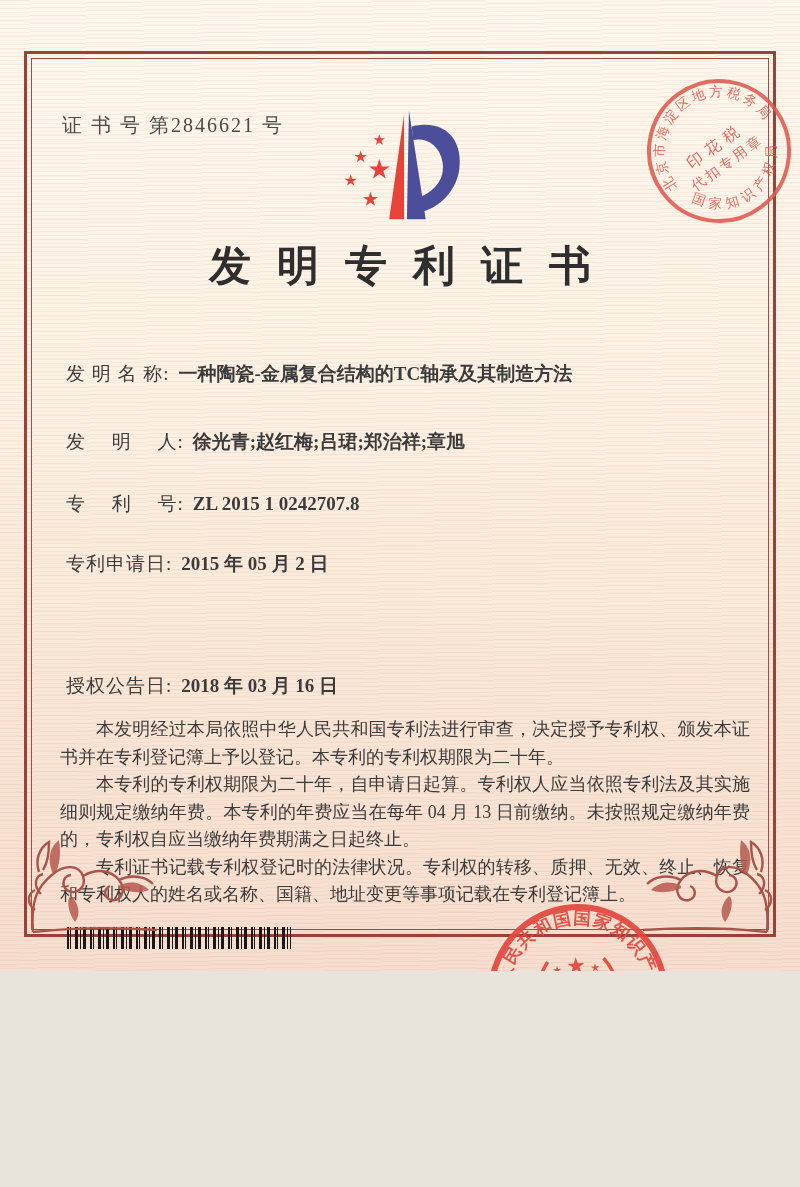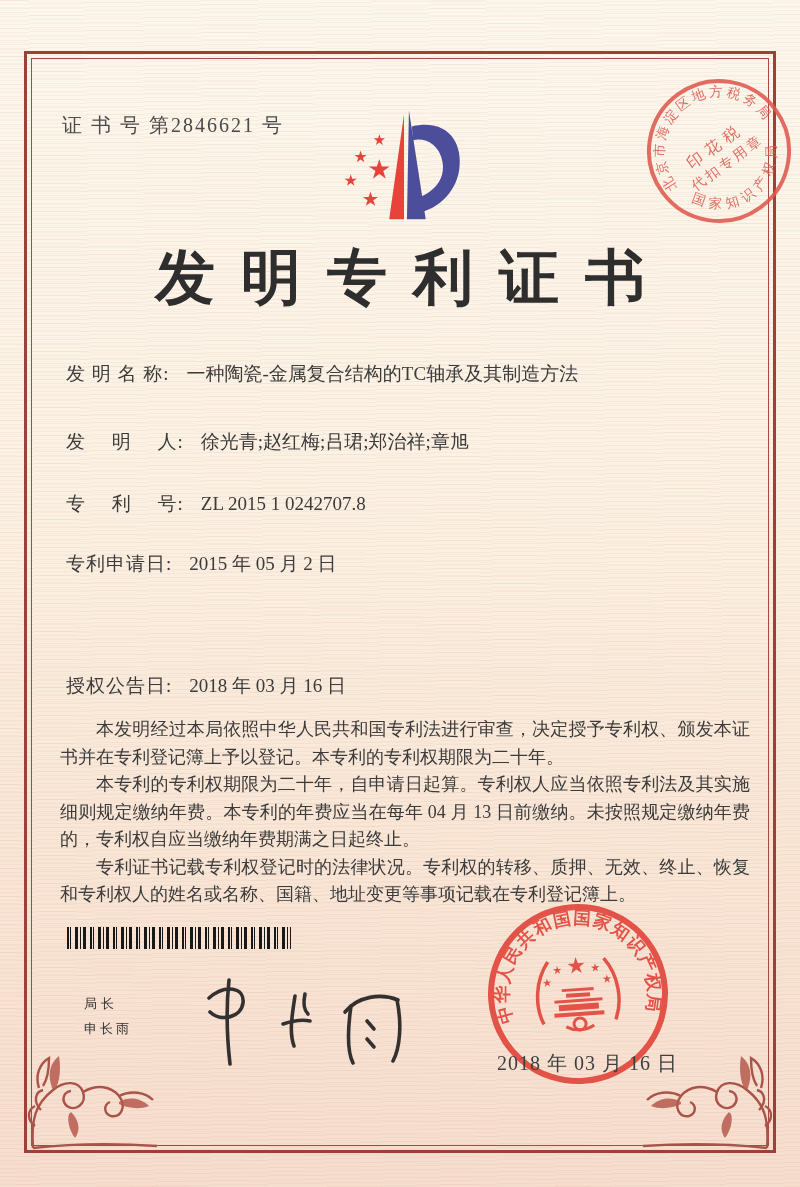--- a/index.html
+++ b/index.html
@@ -1,42 +1,42 @@
 <!DOCTYPE html>
 <html><head>
 <meta charset="utf-8">
 <style>
   html,body{margin:0;padding:0;background:#e8e4dc;}
   .paper{
-    position:relative;width:800px;height:1187px;overflow:hidden;
+    position:relative;width:800px;height:971px;overflow:hidden;
     font-family:"Liberation Serif","DejaVu Serif",serif;color:#3a3a3a;
     background:linear-gradient(180deg,#fcf7ed 0%,#fbf2e4 40%,#f8e6d6 72%,#f6decf 100%);
   }
   .paper::after{ 
     content:"";position:absolute;inset:0;pointer-events:none;z-index:1;
     background:
       repeating-linear-gradient(179deg,rgba(216,120,98,0.085) 0 1px,rgba(255,255,255,0) 1px 4px),
       repeating-linear-gradient(181deg,rgba(216,120,98,0.05) 0 1px,rgba(255,255,255,0) 1px 7px);
   }
   .frame-outer{position:absolute;left:24px;top:51px;right:24px;bottom:34px;
     border:3px solid #9c4038;z-index:2;}
   .frame-inner{position:absolute;inset:4px;border:1.5px solid #a24b41;}
   .content{position:absolute;inset:0;z-index:3;}
 
   .cert-number{position:absolute;left:62px;top:112px;font-size:20px;letter-spacing:2px;color:#4a4a4a;}
   .logo{position:absolute;left:330px;top:80px;width:148px;height:150px;}
   .tax-stamp{position:absolute;left:630px;top:62px;width:178px;height:178px;
     transform:rotate(-36deg);opacity:.88;z-index:6;}
   .doc-title{position:absolute;left:0;right:0;top:238px;text-align:center;
-    font-size:60px;font-weight:600;color:#2e2e2e;letter-spacing:26px;padding-left:26px;}
+    font-size:42px;font-weight:600;color:#2e2e2e;letter-spacing:26px;padding-left:26px;}
 
   .field-row{position:absolute;left:66px;right:50px;height:28px;font-size:19px;
     white-space:nowrap;color:#3b3b3b;}
   .f-label{letter-spacing:1px;}
-  .f-value{margin-left:17px;}
+  .f-value{margin-left:9px;font-weight:bold;}
 
   .body-text{position:absolute;left:60px;top:716px;width:690px;font-size:18px;
     line-height:27.5px;color:#3b3b3b;text-align:justify;}
   .body-text p{margin:0;text-indent:2em;}
 
   .barcode{position:absolute;left:67px;top:927px;width:224px;height:22px;
     background:
       repeating-linear-gradient(90deg,#181818 0 2px,transparent 2px 3px,#181818 3px 4px,
         transparent 4px 8px,#181818 8px 11px,transparent 11px 13px,#181818 13px 14px,
         transparent 14px 16px,#181818 16px 19px,transparent 19px 23px);}

